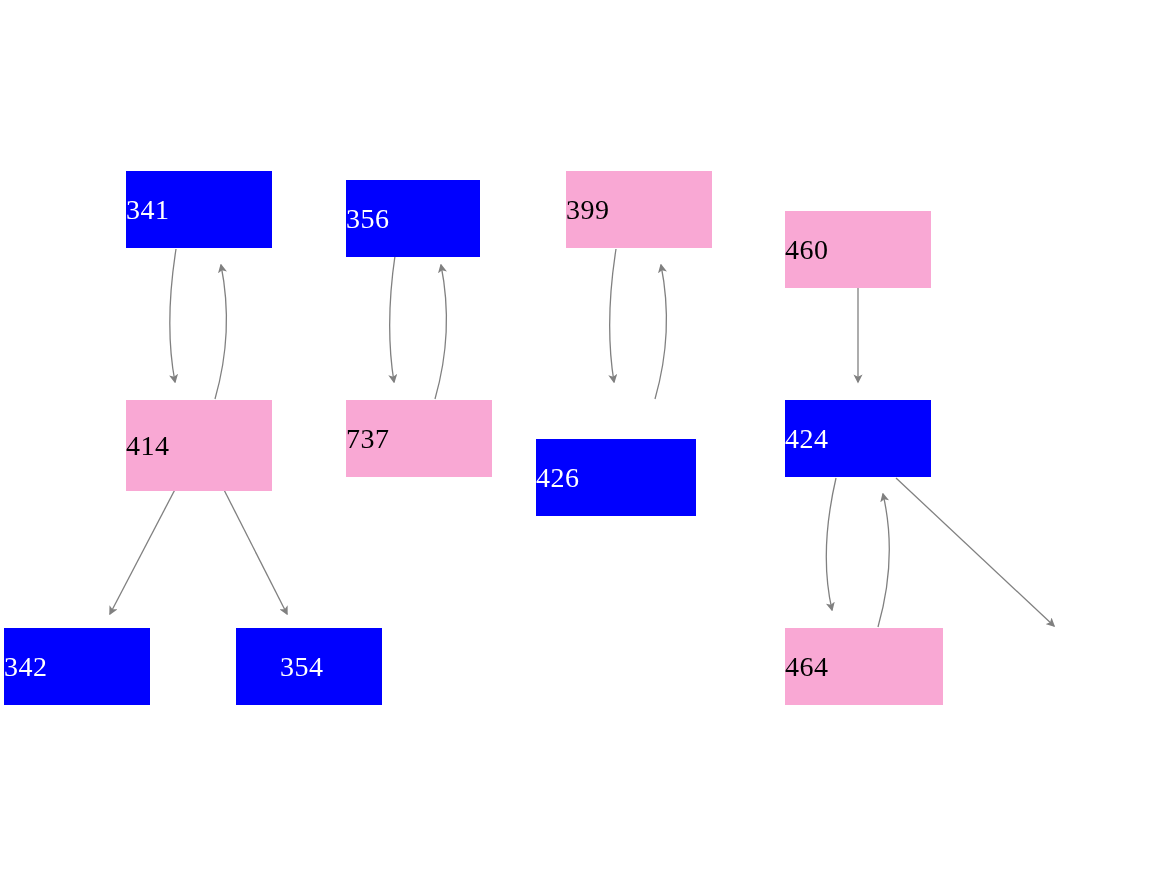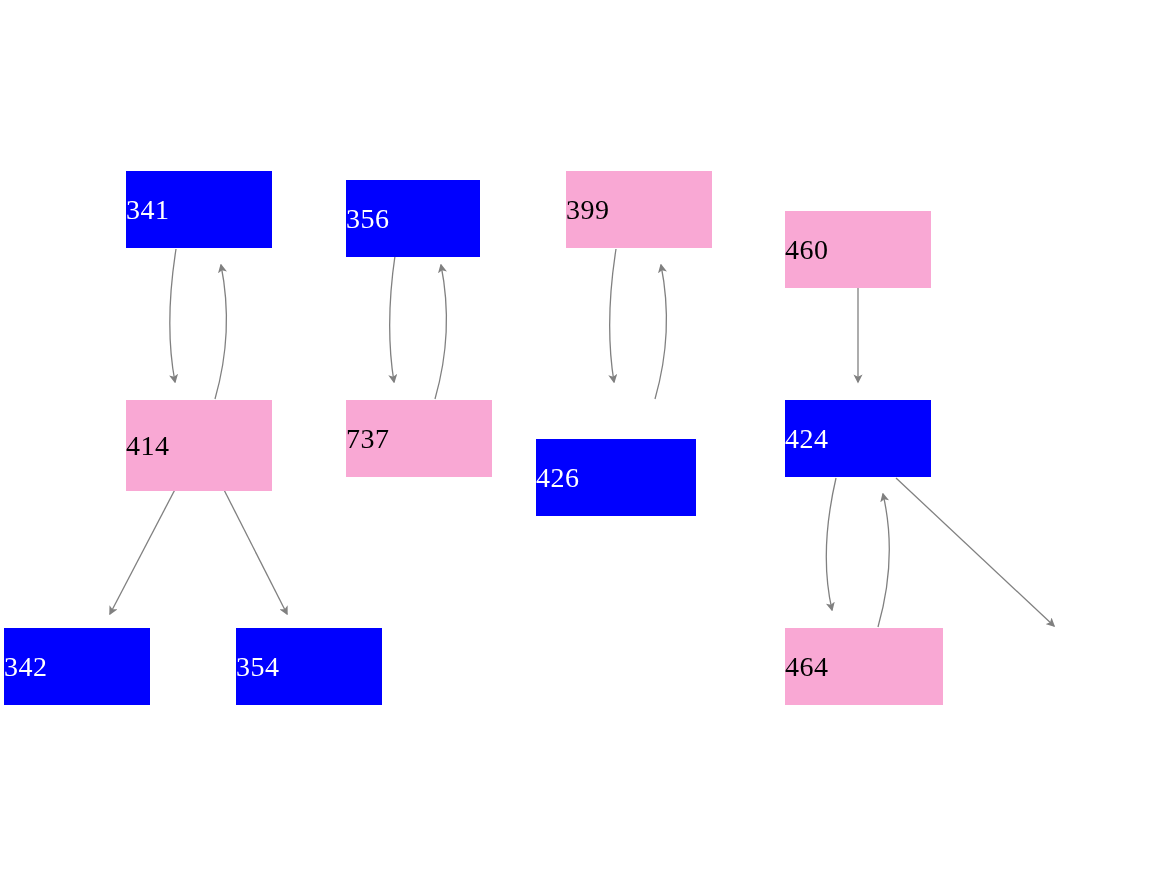--- a/index.html
+++ b/index.html
@@ -110,21 +110,21 @@
   </div>
 
   <div class="node blue" style="left:785px; top:400px; width:146px; height:77px;">
     <span class="node-label">424</span>
   </div>
 
   <div class="node blue" style="left:4px; top:628px; width:146px; height:77px;">
     <span class="node-label">342</span>
   </div>
 
-  <div class="node blue" style="left:236px; top:628px; width:146px; height:77px;">
+  <div class="node blue" style="left:236px; top:628px; width:146px; height:77px;padding-left:44px;">
     <span class="node-label">354</span>
   </div>
 
   <div class="node yellow" style="left:785px; top:628px; width:158px; height:77px;">
     <span class="node-label">464</span>
   </div>
 
 
 </div>
 

